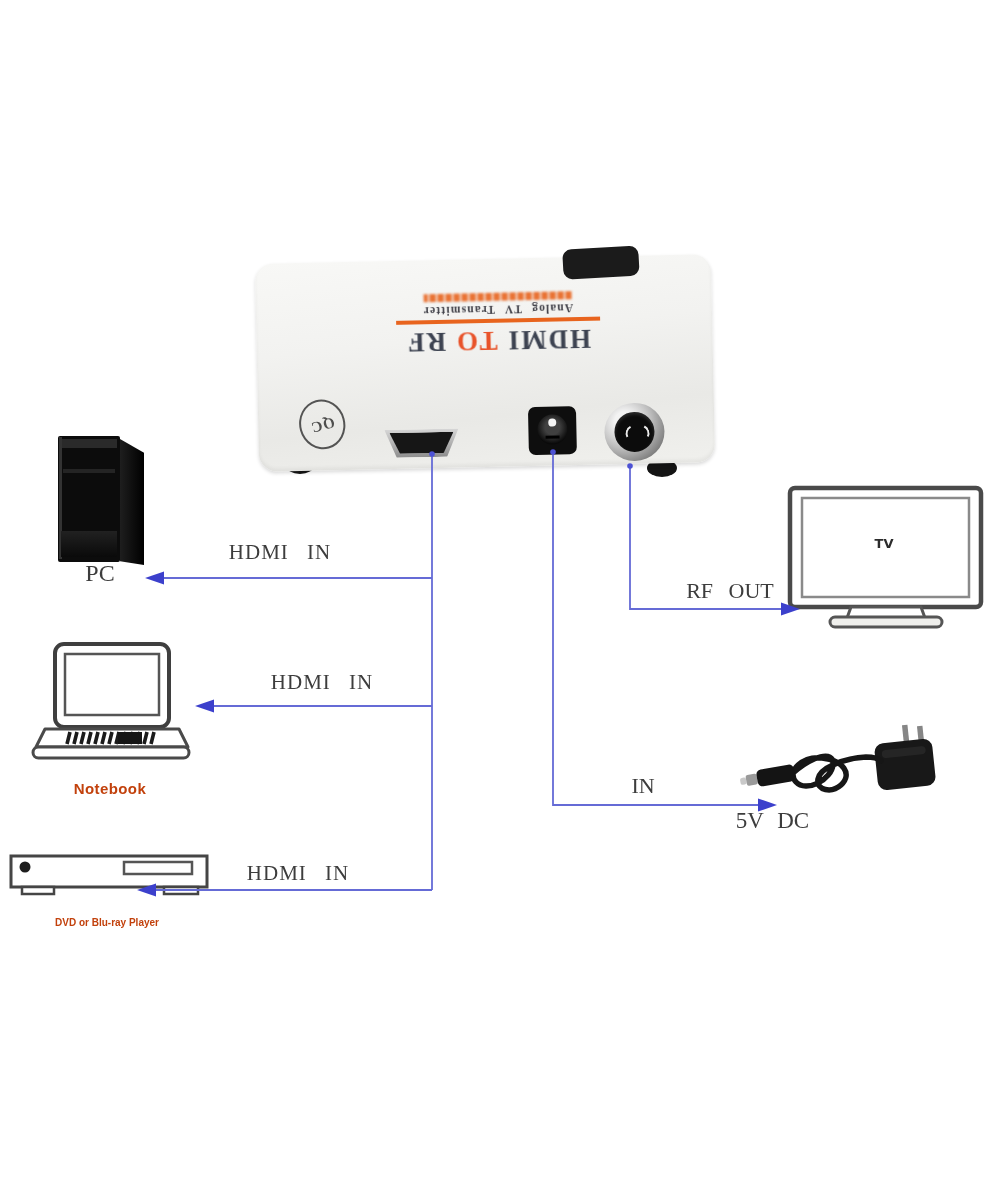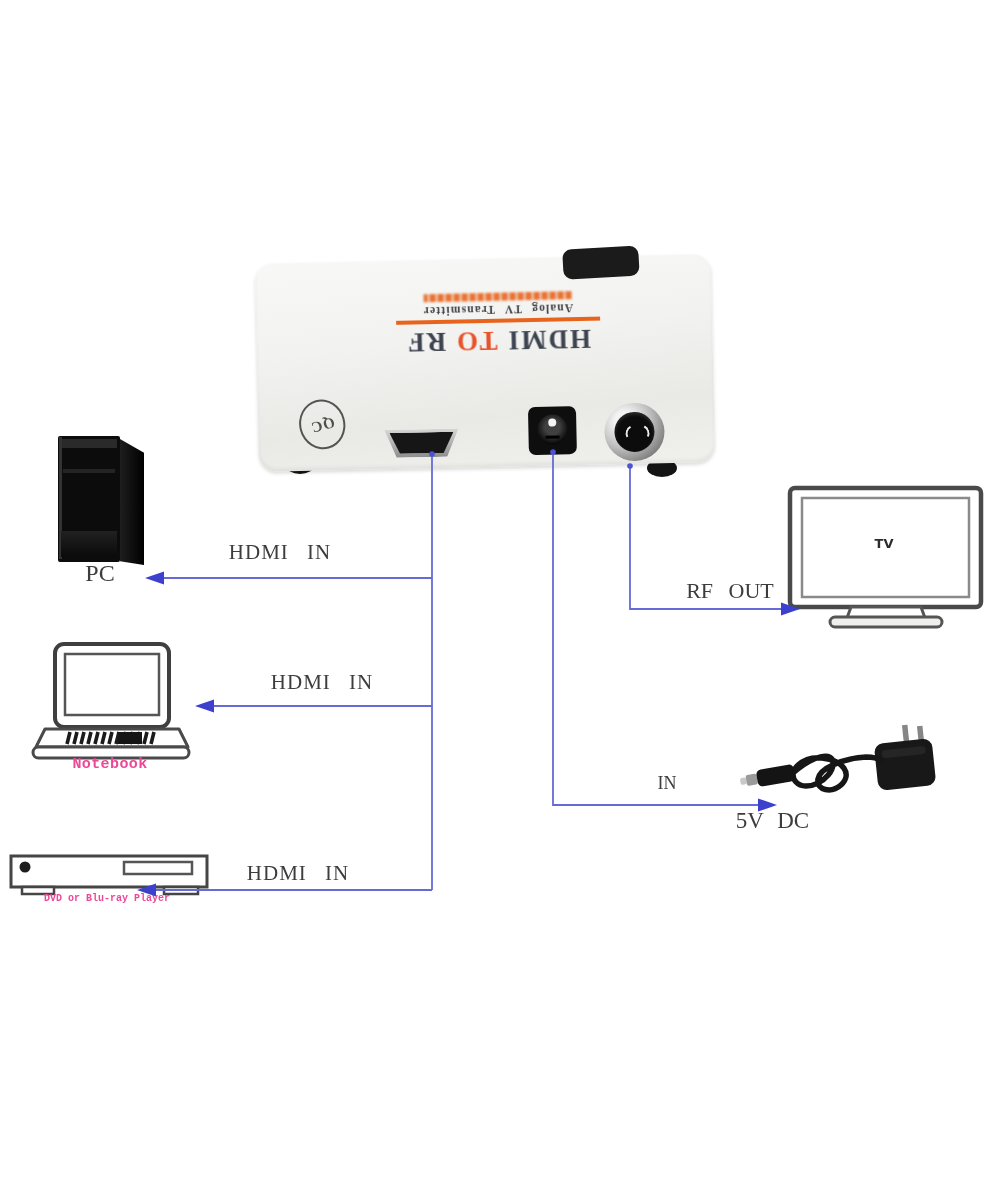--- a/index.html
+++ b/index.html
@@ -63,22 +63,22 @@
   #pc .topbar{position:absolute;left:6px;top:8px;width:56px;height:9px;background:#2a2a2a;}
   #pc .drive{position:absolute;left:8px;top:38px;width:52px;height:4px;background:#242424;}
   #pc .bezel{position:absolute;left:4px;top:6px;width:3px;height:122px;background:#333;}
   #pc .vent{position:absolute;left:6px;top:100px;width:56px;height:26px;
     background:linear-gradient(#212121,#0a0a0a);}
 
   
   .serif-label{font-family:"Liberation Serif",serif;color:#3d3d3d;text-align:center;
     white-space:nowrap;}
   .wire-label{font-size:21px;letter-spacing:1px;word-spacing:12px;font-family:Liberation Serif, serif;}
-  .bold-label{font-family:Liberation Mono, monospace;font-weight:bold;color:#ec4899;
-    text-align:center;white-space:nowrap;}
+  .bold-label{font-family:Liberation Sans, sans-serif;font-weight:bold;color:#c2410c;
+    text-align:center;white-space:nowrap;margin-top:24px;}
 
   svg{display:block;}
   #overlay{left:0;top:0;z-index:2;pointer-events:none;}
 </style>
 </head>
 <body>
 
 <div id="stage">
 
   <div class="foot abs" style="left:286px;top:457px;width:28px;height:17px;"></div>
@@ -186,16 +186,16 @@
         <rect x="746" y="771" width="11" height="11" rx="2" fill="#9a9a9a"></rect>
         <rect x="757" y="768" width="38" height="17" rx="5" fill="#141414"></rect>
       </g>
     </g>
   </svg>
 
   <div class="abs serif-label wire-label" style="left:205px;top:540px;width:150px;">HDMI IN</div>
   <div class="abs serif-label wire-label" style="left:247px;top:670px;width:150px;">HDMI IN</div>
   <div class="abs serif-label wire-label" style="left:223px;top:861px;width:150px;">HDMI IN</div>
   <div class="abs serif-label" style="left:655px;top:578px;width:150px;font-size:22px;word-spacing:10px;">RF OUT</div>
-  <div class="abs serif-label" style="left:612px;top:773px;width:110px;font-size:18px;">IN</div>
+  <div class="abs serif-label" style="left:588px;top:773px;width:110px;font-size:22px;">IN</div>
   <div class="abs serif-label" style="left:700px;top:808px;width:145px;font-size:23px;word-spacing:8px;">5V DC</div>
 
 </div>
 
 </body></html>

